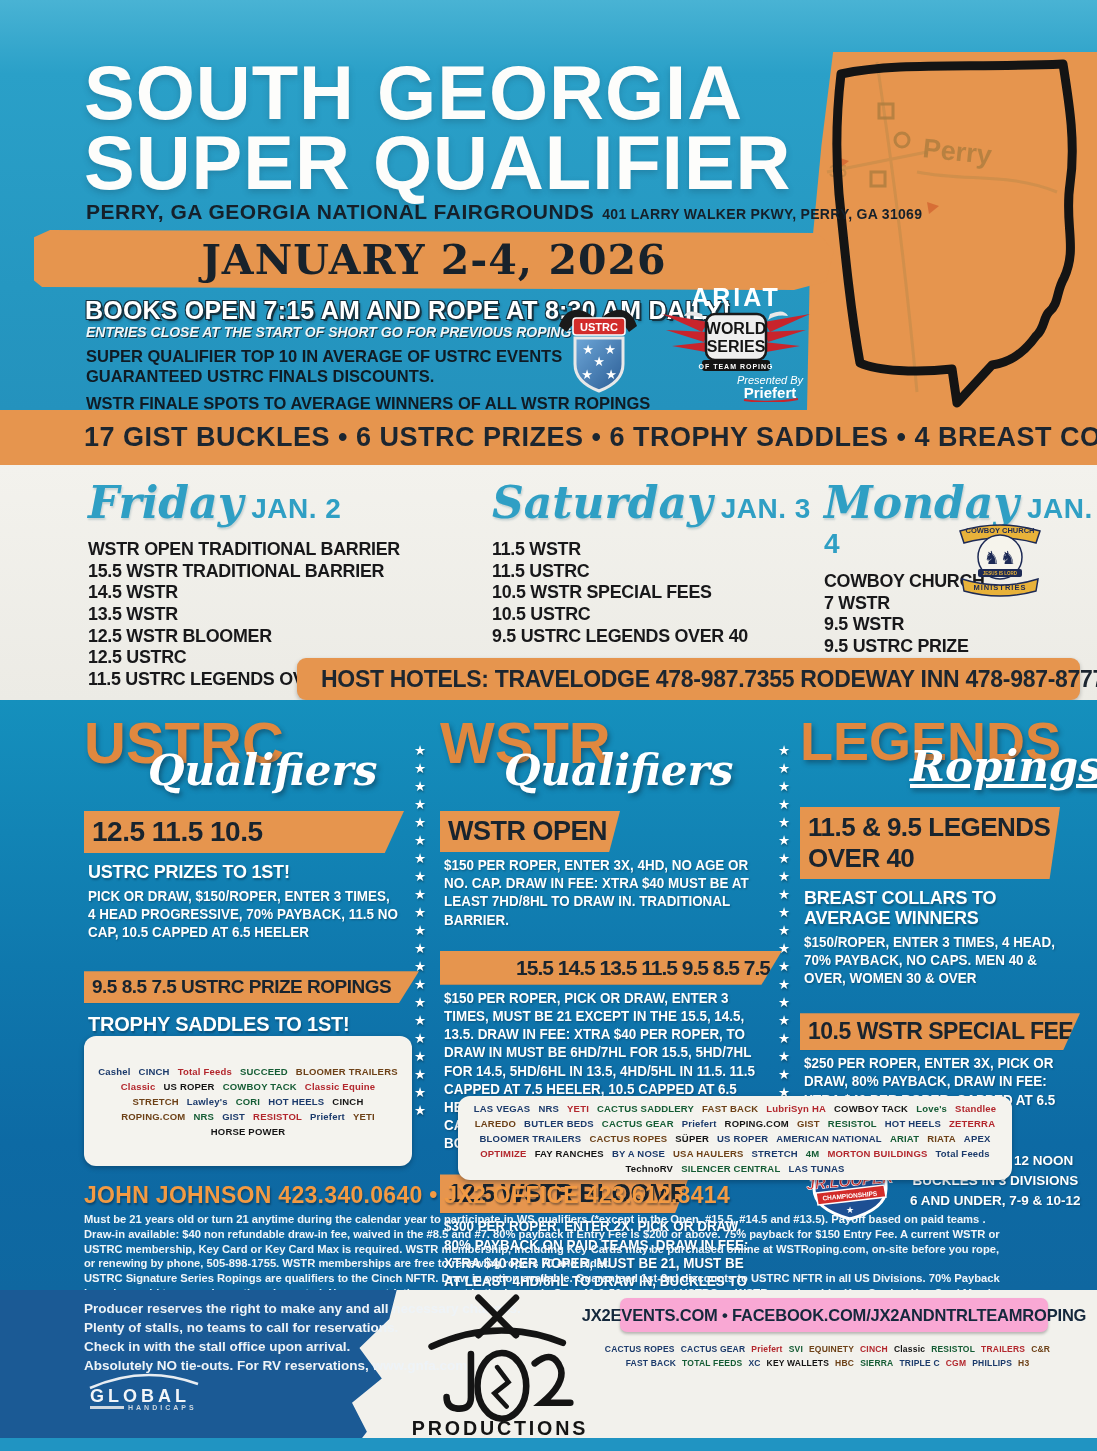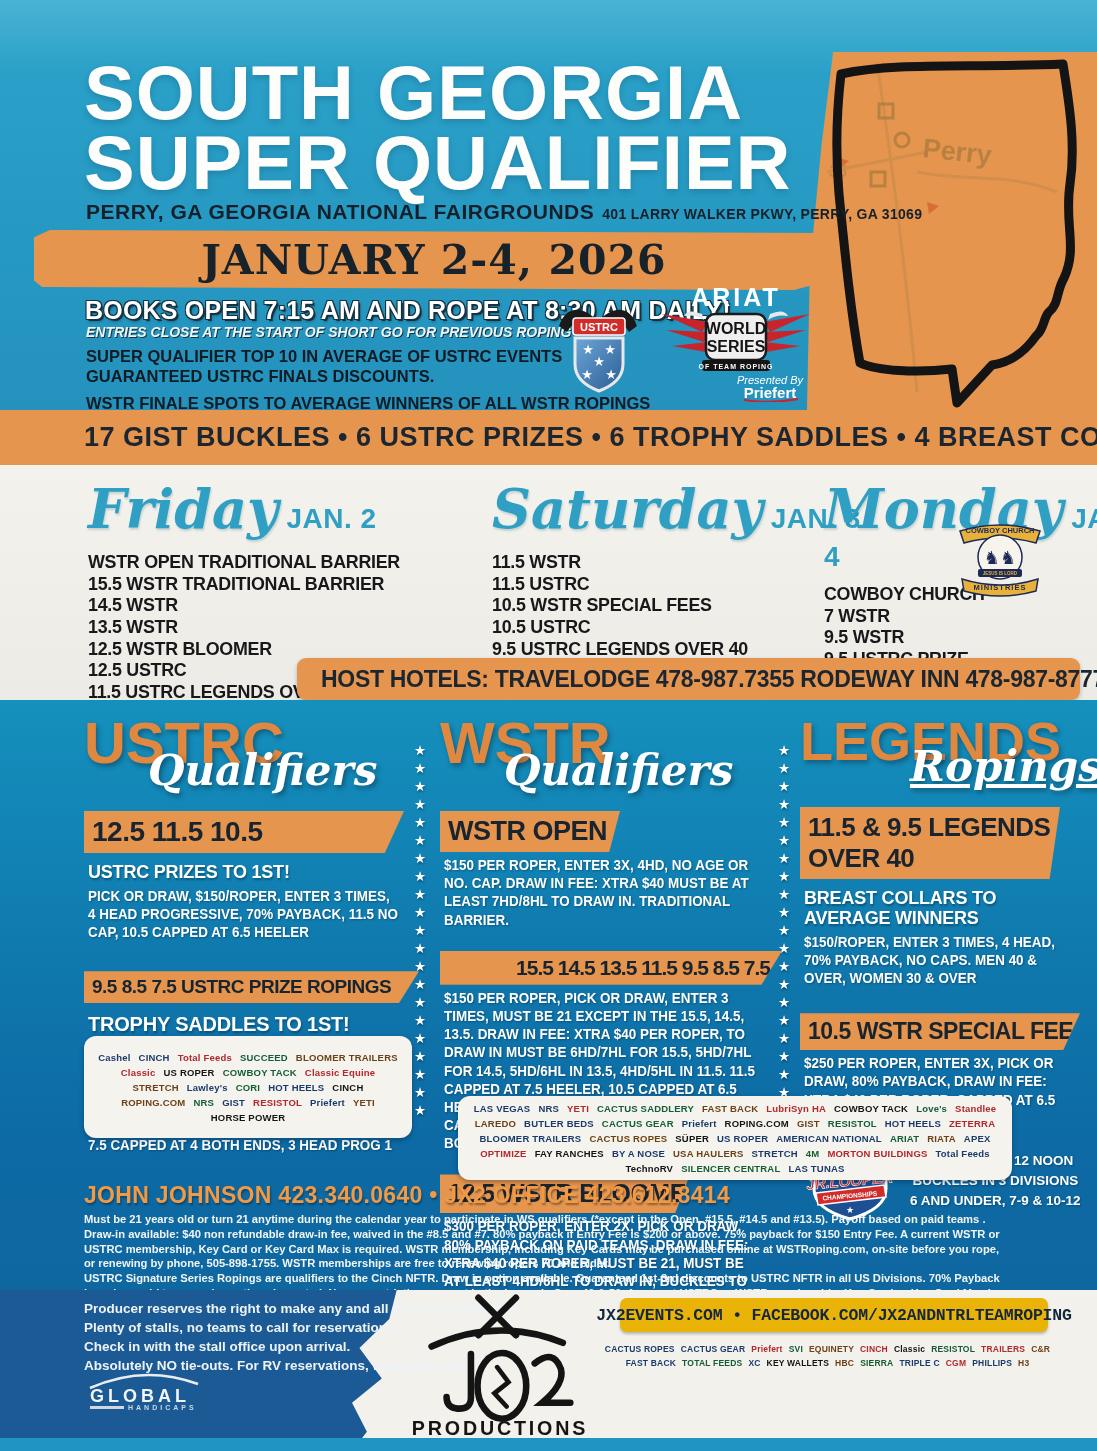--- a/index.html
+++ b/index.html
@@ -26,21 +26,21 @@
   .notes .n3{margin-top:7px;}
 
   
   .sec-prizes{position:absolute;left:0;top:410px;width:1097px;height:55px;background:#e6954e;display:flex;align-items:center;}
   .sec-prizes span{margin-left:84px;font-weight:bold;font-size:27px;color:#1c2630;letter-spacing:.5px;white-space:nowrap;}
 
   
   .sec-days{position:absolute;left:0;top:465px;width:1097px;height:235px;
     background:linear-gradient(180deg,#f3f2ed,#ecebe5);}
   .day{position:absolute;top:12px;}
-  .day .script{font-family:"DejaVu Serif",serif;font-style:italic;font-weight:bold;font-size:54px;color:#2f9fc4;
+  .day .script{font-family:"DejaVu Serif",serif;font-style:italic;font-weight:bold;font-size:44px;color:#2f9fc4;
     text-shadow:1px 2px 2px rgba(30,90,110,.2);}
   .day .dnum{font-weight:bold;font-size:28px;color:#2f9fc4;letter-spacing:.5px;margin-left:8px;}
   .ev-list{margin-top:10px;}
   .ev{font-weight:bold;font-size:19px;color:#18181a;line-height:1.14;letter-spacing:-0.3px;
     transform:scaleX(.94);transform-origin:0 0;white-space:nowrap;}
   .host{position:absolute;left:297px;top:193px;width:783px;height:42px;background:#e6954e;border-radius:9px;
     display:flex;align-items:center;box-shadow:0 2px 4px rgba(0,0,0,.25);}
   .host span{margin-left:24px;font-weight:bold;font-size:23px;color:#1c2630;letter-spacing:-.3px;white-space:nowrap;}
 
   
@@ -74,22 +74,22 @@
   .contact{position:absolute;left:84px;top:482px;color:#f29a43;font-weight:bold;font-size:23px;letter-spacing:.3px;
     text-shadow:1px 2px 2px rgba(0,20,40,.4);white-space:nowrap;}
   .fine{position:absolute;left:84px;top:512px;width:928px;color:#f2f6f9;font-size:11.2px;line-height:1.32;font-weight:bold;}
   .fine p{margin:0;}
 
   
   .sec-bottom{position:absolute;left:0;top:1290px;width:1097px;height:161px;background:#1b5a95;}
   .splash{position:absolute;left:352px;top:0;width:745px;height:161px;background:#f2f1ec;
     clip-path:polygon(6% 0,100% 0,100% 100%,0 100%,2% 88%,0% 70%,4% 55%,1% 36%,5% 18%);}
   .bnotes{position:absolute;left:84px;top:10px;color:#eef3f7;font-weight:bold;font-size:13.5px;line-height:1.4;}
-  .footer-link{position:absolute;left:620px;top:8px;width:428px;height:34px;background:#eab308;border-radius:7px;
-    display:flex;align-items:center;justify-content:center;box-shadow:0 2px 3px rgba(0,0,0,.25);font-family:Liberation Mono, monospace;}
+  .footer-link{position:absolute;left:620px;top:8px;width:428px;height:34px;background:#f9a8d4;border-radius:7px;
+    display:flex;align-items:center;justify-content:center;box-shadow:0 2px 3px rgba(0,0,0,.25);}
   .footer-link span{font-weight:bold;font-size:16.5px;color:#14283c;letter-spacing:-.2px;white-space:nowrap;}
   .strip3{position:absolute;left:575px;top:52px;width:505px;display:flex;flex-wrap:wrap;justify-content:center;}
   .strip3 .chip{font-size:8.5px;margin:2px 3px;}
   .bottom-bar{position:absolute;left:0;bottom:0;width:1097px;height:13px;background:#2094c2;z-index:5;}
 
   svg text{font-family:"Liberation Sans",sans-serif;}
 </style>
 </head>
 <body>
 
@@ -288,21 +288,21 @@
           <text x="50" y="72" font-size="9" fill="#fff" text-anchor="middle">★</text>
         </svg>
         <div class="jr-note">
           <div>SATURDAY AT 12 NOON</div>
           <div>BUCKLES IN 3 DIVISIONS</div>
           <div>6 AND UNDER, 7-9  &amp; 10-12</div>
         </div>
       </div>
     </div>
 
-    <div class="strip" style="left:84px;top:336px;width:328px;height:102px;">
+    <div class="strip" style="left:84px;top:336px;width:328px;height:130px;">
         <span class="chip">Cashel</span>
         <span class="chip">CINCH</span>
         <span class="chip">Total Feeds</span>
         <span class="chip">SUCCEED</span>
         <span class="chip">BLOOMER TRAILERS</span>
         <span class="chip">Classic</span>
         <span class="chip">US ROPER</span>
         <span class="chip">COWBOY TACK</span>
         <span class="chip">Classic Equine</span>
         <span class="chip">STRETCH</span>

